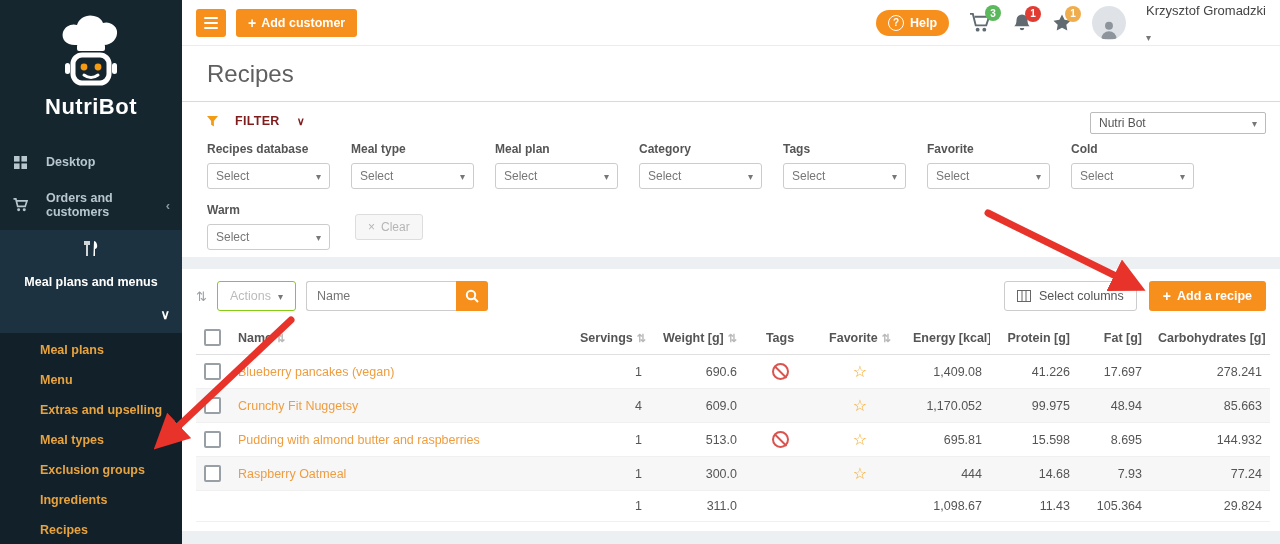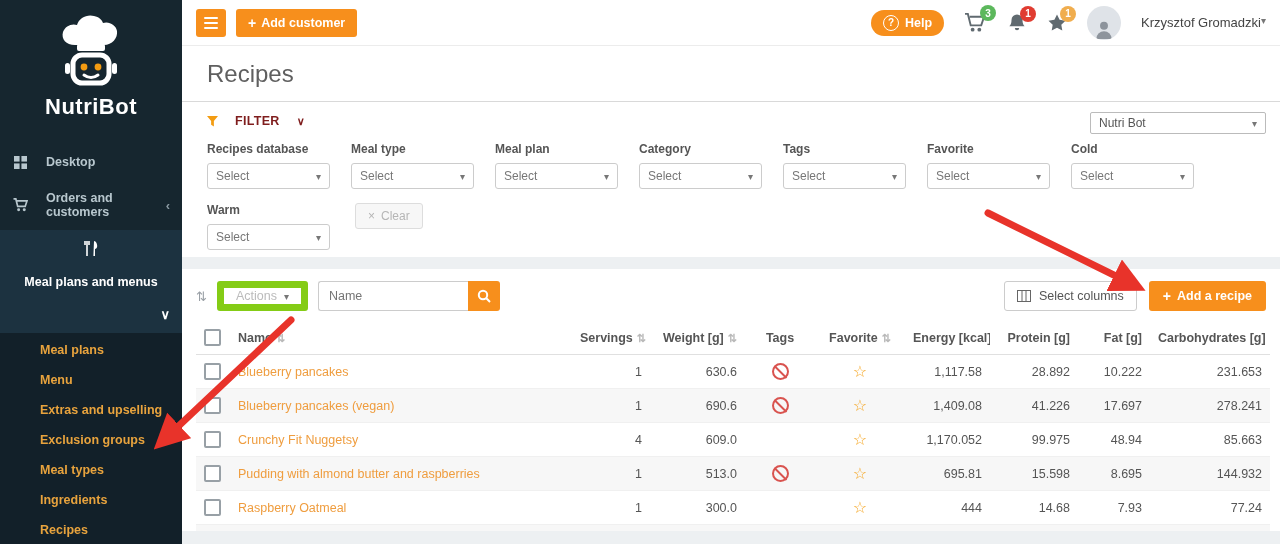--- a/index.html
+++ b/index.html
@@ -35,42 +35,42 @@
   .top-right{margin-left:auto;display:flex;align-items:center;gap:20px;}
   .help-btn{height:26px;padding:0 12px;font-size:12.5px;display:inline-flex;align-items:center;gap:6px;border-radius:13px;}
   .help-q{width:14px;height:14px;border:1.5px solid #fff;border-radius:50%;display:inline-flex;align-items:center;justify-content:center;font-size:10px;font-weight:700;}
   .icon-wrap{position:relative;display:inline-flex;cursor:pointer;}
   .badge{position:absolute;top:-7px;right:-9px;min-width:16px;height:16px;border-radius:8px;color:#fff;
     font-size:10px;font-weight:700;display:flex;align-items:center;justify-content:center;padding:0 3px;box-sizing:border-box;}
   .badge-green{background:#5cb85c;}
   .badge-red{background:#e03c31;}
   .badge-orange{background:#f0ad4e;}
   .avatar{width:34px;height:34px;border-radius:50%;background:#dfe3e8;display:flex;align-items:flex-end;justify-content:center;overflow:hidden;cursor:pointer;}
-  .username{font-size:13px;color:#444;display:inline-flex;align-items:flex-start;gap:0;cursor:pointer;}
+  .username{font-size:13px;color:#444;display:inline-flex;align-items:flex-start;gap:14px;cursor:pointer;flex-direction:column;}
   .caret{font-size:10px;color:#777;}
   
   .page-head{height:56px;background:#fff;border-bottom:1px solid #d9d9d9;display:flex;align-items:center;padding:0 25px;box-sizing:border-box;}
   .page-title{font-size:24px;font-weight:400;color:#5f5f5f;margin:0;}
   
   .filter-panel{background:#fff;position:relative;padding:12px 14px 20px 25px;box-sizing:border-box;height:155px;}
   .filter-head{display:flex;align-items:center;gap:17px;color:#7f1d1d;font-size:12.5px;font-weight:700;cursor:pointer;letter-spacing:.3px;}
   .profile-select{position:absolute;right:14px;top:10px;width:176px;height:22px;border:1px solid #bbb;border-radius:2px;
     display:flex;align-items:center;justify-content:space-between;padding:0 8px;font-size:12px;color:#555;background:#fff;cursor:pointer;box-sizing:border-box;}
-  .frow{display:flex;gap:21px;margin-top:14px;align-items:flex-start;}
+  .frow{display:flex;gap:21px;margin-top:14px;align-items:center;}
   .fgroup{width:123px;}
   .flabel{font-size:12px;font-weight:700;color:#555;margin-bottom:7px;}
   .fselect{height:26px;border:1px solid #ccc;border-radius:3px;background:#fff;display:flex;align-items:center;justify-content:space-between;
     padding:0 8px;font-size:12px;color:#777;cursor:pointer;box-sizing:border-box;}
   .clear-btn{height:26px;padding:0 12px;background:#f7f7f7;border:1px solid #ddd;border-radius:3px;color:#b5b5b5;font-size:12px;
     display:inline-flex;align-items:center;gap:6px;cursor:default;margin-left:4px;}
   
   .table-panel{background:#fff;margin-top:12px;padding:12px 14px 0;box-sizing:border-box;height:262px;overflow:hidden;}
   .toolbar{display:flex;align-items:center;gap:10px;height:30px;}
   .sort-glyph{color:#9aa0a6;font-size:13px;}
-  .actions-btn{height:30px;padding:0 12px;background:#fff;border:7px solid #84cc16;border-radius:3px;color:#bbb;font-size:12.5px;
+  .actions-btn{height:30px;padding:0 12px;background:#fff;border:1px solid #84cc16;border-radius:3px;color:#bbb;font-size:12.5px;
     display:inline-flex;align-items:center;gap:7px;cursor:default;}
   .search-group{display:flex;}
   .search-input{height:30px;width:150px;border:1px solid #ccc;border-right:none;border-radius:3px 0 0 3px;padding:0 10px;
     font-size:12.5px;color:#555;box-sizing:border-box;outline:none;font-family:inherit;}
   .search-btn{width:32px;height:30px;border-radius:0 3px 3px 0;display:inline-flex;align-items:center;justify-content:center;}
   .toolbar-right{margin-left:auto;display:flex;align-items:center;gap:12px;padding-left:25px;}
   .select-columns{height:30px;padding:0 12px;background:#fff;border:1px solid #ccc;border-radius:3px;color:#555;font-size:12.5px;
     display:inline-flex;align-items:center;gap:8px;cursor:pointer;}
   .add-recipe{height:30px;padding:0 14px;font-size:12.5px;display:inline-flex;align-items:center;gap:6px;}
   table{border-collapse:collapse;width:100%;margin-top:10px;table-layout:fixed;}
@@ -145,22 +145,22 @@
             <path d="M10 0 c2 0 3.2 3 3.2 5 c0 2 -1.2 3 -2.2 3 v7 h-1.6 z" fill="currentColor"></path>
           </svg>
       </span>
       <span>Meal plans and menus</span>
       <span class="chev">∨</span>
     </div>
     <ul class="submenu">
         <li>Meal plans</li>
         <li>Menu</li>
         <li>Extras and upselling</li>
+        <li>Meal types</li>
         <li>Exclusion groups</li>
-        <li>Meal types</li>
         <li>Ingredients</li>
         <li>Recipes</li>
         <li>Menus</li>
       </ul>
   </nav>
 </aside>
 
 <div class="main">
 
   <header class="topbar">
@@ -347,32 +347,20 @@
           <th class="num"><span>Weight [g]</span><span class="sort">⇅</span></th>
           <th class="ctr"><span>Tags</span></th>
           <th class="ctr"><span>Favorite</span><span class="sort">⇅</span></th>
           <th class="num"><span>Energy [kcal]</span></th>
           <th class="num"><span>Protein [g]</span></th>
           <th class="num"><span>Fat [g]</span></th>
           <th class="num"><span>Carbohydrates [g]</span></th>
         </tr>
       </thead>
       <tbody>
-          <tr>
-    <td><span class="checkbox"></span></td>
-    <td><a class="recipe-link">Blueberry pancakes</a></td>
-    <td class="num">1</td>
-    <td class="num">630.6</td>
-    <td class="ctr"><span class="no-tag"></span></td>
-    <td class="ctr"><span class="star">☆</span></td>
-    <td class="num">1,117.58</td>
-    <td class="num">28.892</td>
-    <td class="num">10.222</td>
-    <td class="num">231.653</td>
-  </tr>
           <tr>
     <td><span class="checkbox"></span></td>
     <td><a class="recipe-link">Blueberry pancakes (vegan)</a></td>
     <td class="num">1</td>
     <td class="num">690.6</td>
     <td class="ctr"><span class="no-tag"></span></td>
     <td class="ctr"><span class="star">☆</span></td>
     <td class="num">1,409.08</td>
     <td class="num">41.226</td>
     <td class="num">17.697</td>

